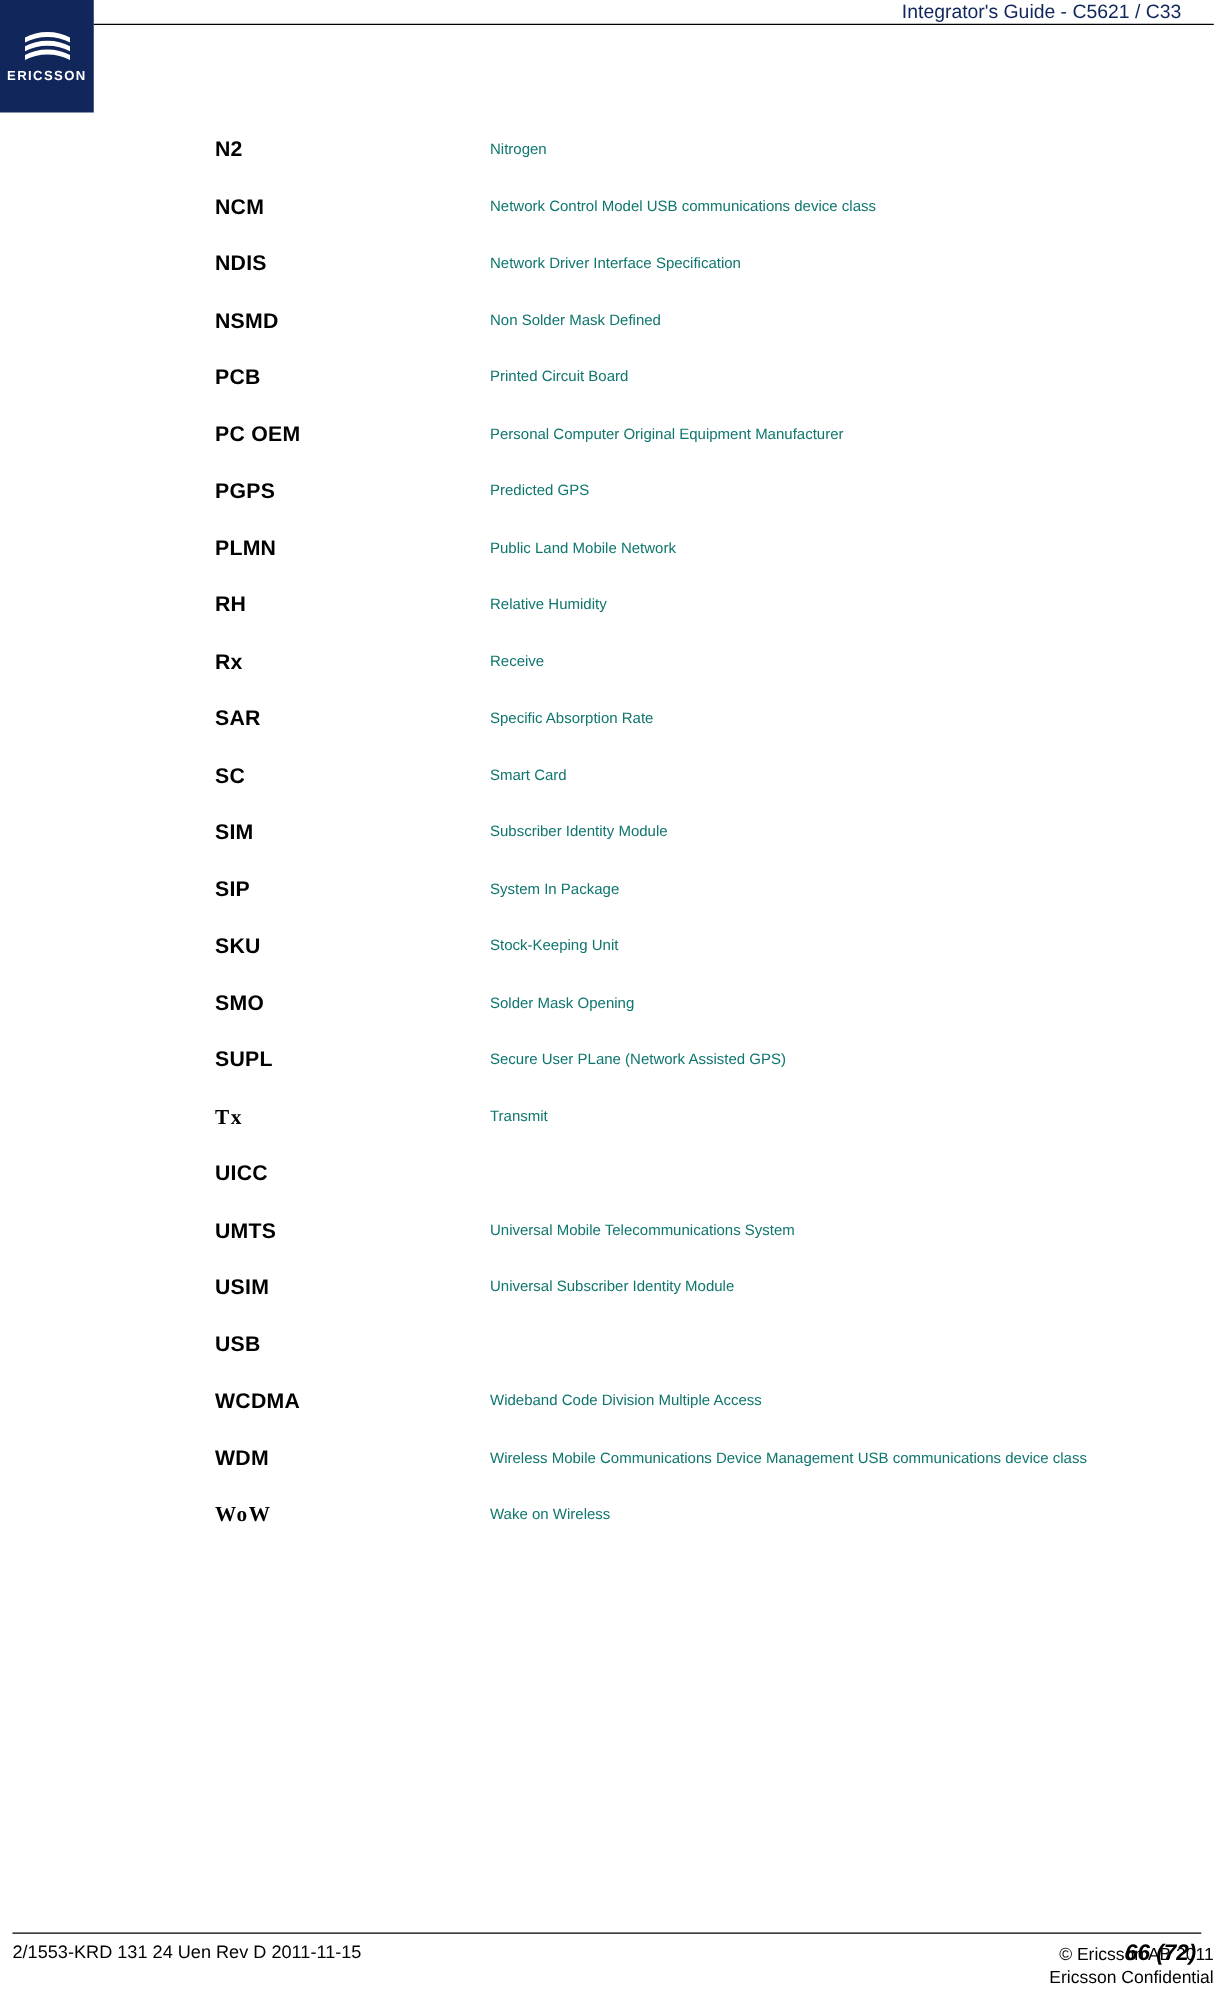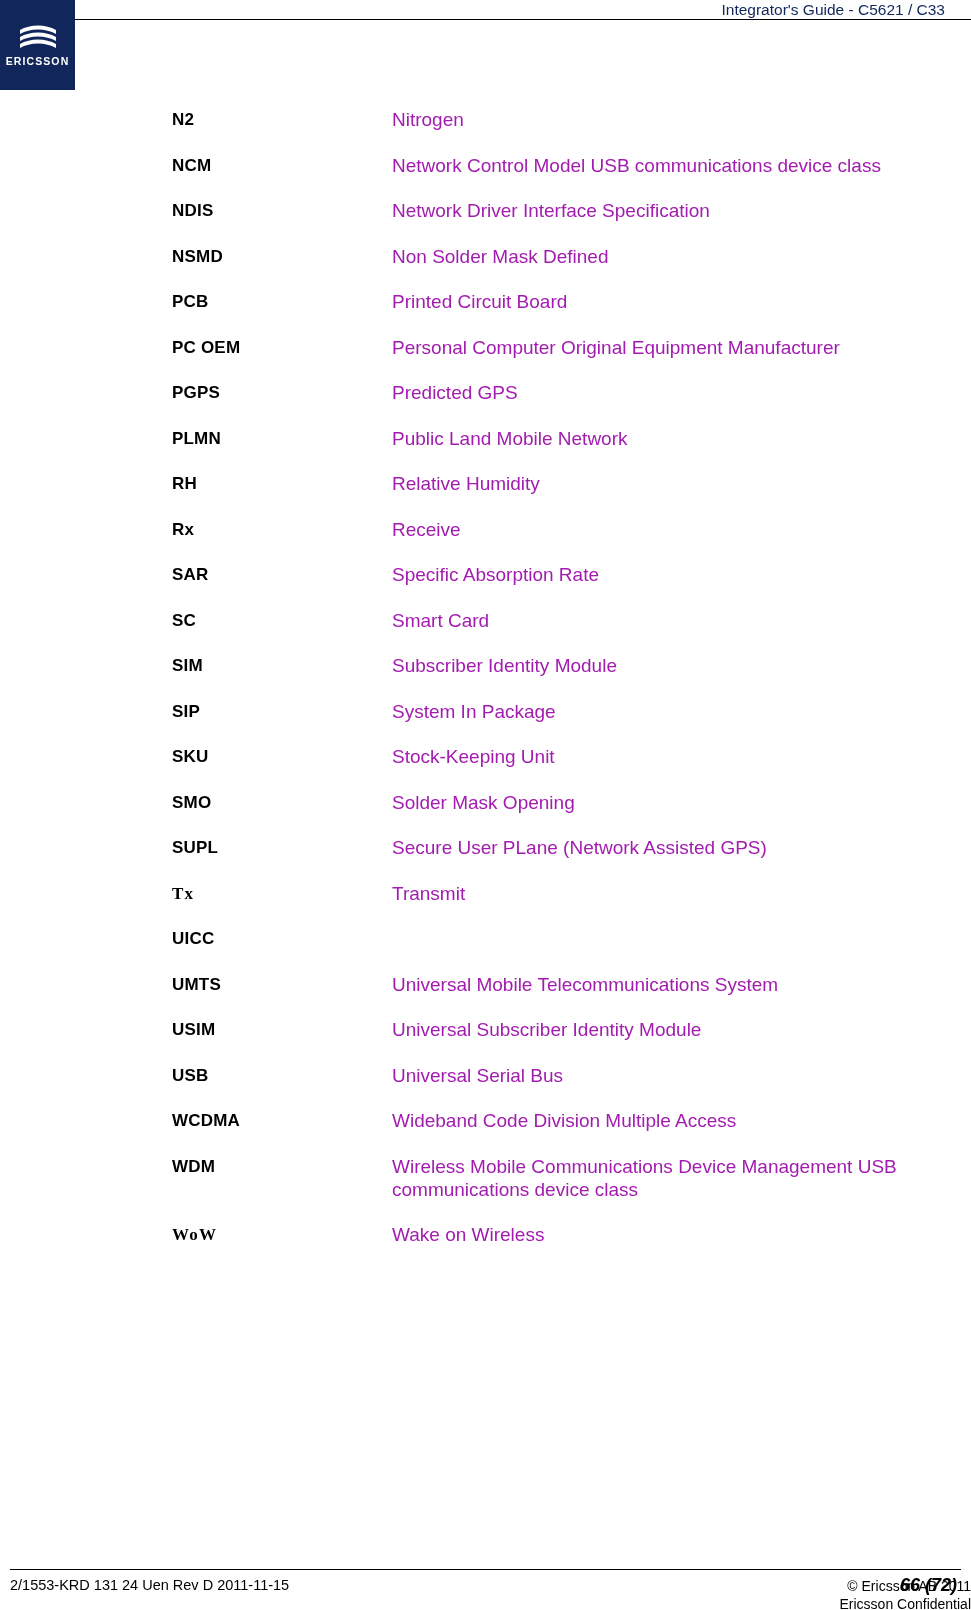--- a/index.html
+++ b/index.html
@@ -80,32 +80,32 @@
     color: #000000;
     line-height: 23px;
     letter-spacing: 0.2px;
   }
   .term.spaced {
     letter-spacing: 1.2px;
     font-family: Liberation Serif, serif;
   }
   .definition {
     flex: 1 1 auto;
-    font-size: 19px;
-    color: #a21caf;
+    font-size: 12px;
+    color: #0f766e;
     line-height: 23px;
   }
 
   
   .footer {
     position: absolute;
     left: 0;
     bottom: 0;
     width: 971px;
-    height: 41px;
+    height: 64px;
   }
   .footer-rule {
     position: absolute;
     left: 10px;
     top: 0;
     width: 951px;
     height: 1px;
     background: #000000;
   }
   .footer-left {
@@ -230,21 +230,20 @@
     <div class="glossary-row">
       <div class="term">UMTS</div>
       <div class="definition">Universal Mobile Telecommunications System</div>
     </div>
     <div class="glossary-row">
       <div class="term">USIM</div>
       <div class="definition">Universal Subscriber Identity Module</div>
     </div>
     <div class="glossary-row">
       <div class="term">USB</div>
-      <div class="definition">Universal Serial Bus</div>
     </div>
     <div class="glossary-row">
       <div class="term">WCDMA</div>
       <div class="definition">Wideband Code Division Multiple Access</div>
     </div>
     <div class="glossary-row">
       <div class="term">WDM</div>
       <div class="definition">Wireless Mobile Communications Device Management USB communications device class</div>
     </div>
     <div class="glossary-row">

